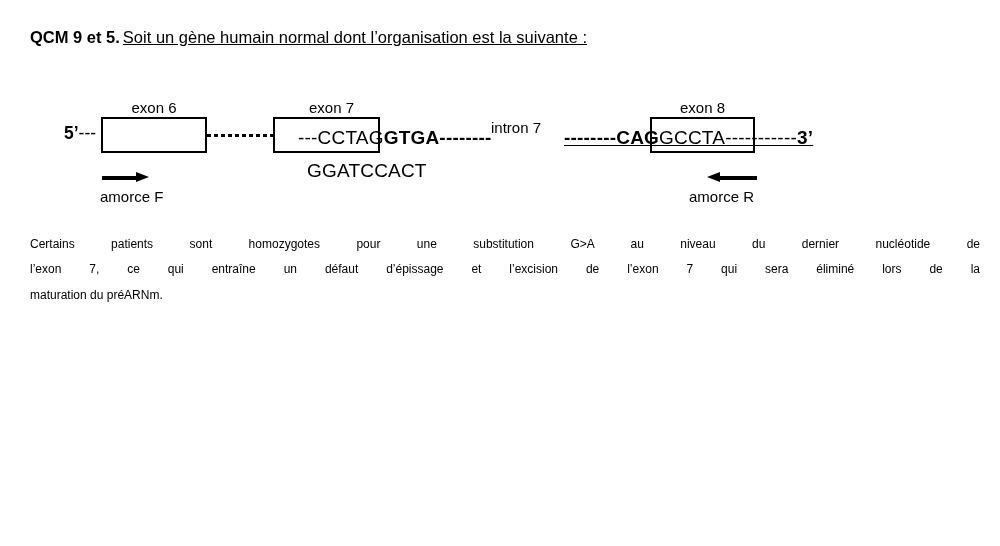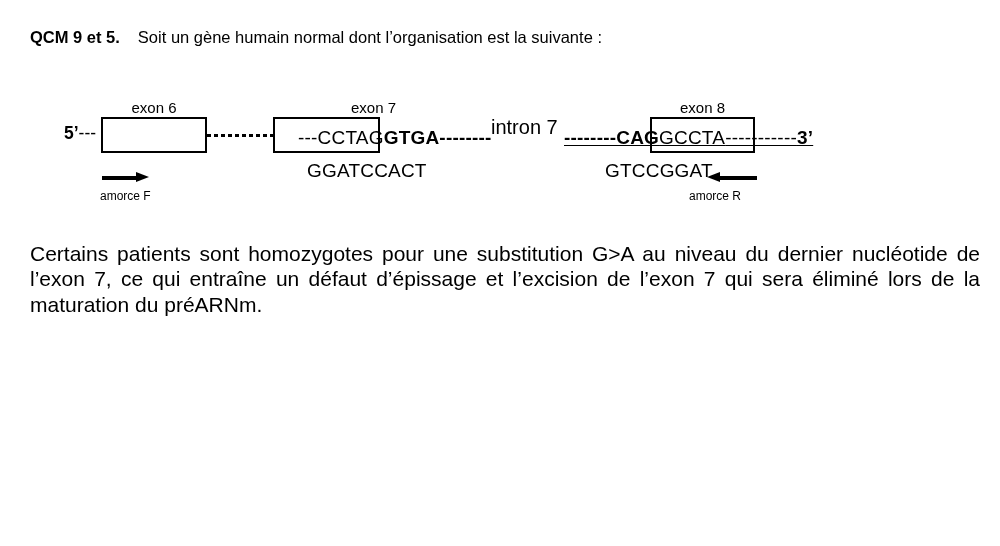--- a/index.html
+++ b/index.html
@@ -13,21 +13,21 @@
     color: #000000;
     overflow: hidden;
   }
   .abs { position: absolute; }
   .title {
     left: 30px; top: 27px;
     font-size: 16.5px; line-height: 20px;
     white-space: nowrap;
   }
   .title .bold { font-weight: bold; }
-  .title .rest { margin-left: 18px; }
+  .title .rest { margin-left: 3px; text-decoration: underline; }
 
   
   .exon-label {
     font-size: 15px; line-height: 16px;
     text-align: center;
   }
   .exon-box {
     border: 2px solid #000;
     background: transparent;
     height: 36px;
@@ -40,40 +40,40 @@
   .dashline {
     height: 2.5px;
     background: repeating-linear-gradient(90deg, #000 0 4px, transparent 4px 7px);
   }
   .seq {
     font-size: 19px; line-height: 21px;
     white-space: nowrap;
     letter-spacing: 0.2px;
   }
   .seq .b { font-weight: bold; }
-  .intron-label { font-size: 20px; line-height: 17px; }
-  .primer-label { font-size: 12px; line-height: 17px; }
+  .intron-label { font-size: 15px; line-height: 17px; }
+  .primer-label { font-size: 15px; line-height: 17px; }
   .shaft { height: 3.5px; background: #000; }
   .head-right {
     width: 0; height: 0;
     border-left: 13px solid #000;
     border-top: 5.5px solid transparent;
     border-bottom: 5.5px solid transparent;
   }
   .head-left {
     width: 0; height: 0;
     border-right: 13px solid #000;
     border-top: 5.5px solid transparent;
     border-bottom: 5.5px solid transparent;
   }
 
   
   .para {
-    left: 30px; top: 241px; width: 950px;
-    font-size: 21px; line-height: 25.3px;
+    left: 30px; top: 232px; width: 950px;
+    font-size: 12px; line-height: 25.3px;
   }
   .para .just { text-align: justify; text-align-last: justify; }
 </style>
 </head>
 <body>
 
 <div class="page">
 
   <div class="abs title">
     <span class="bold">QCM 9 et 5.</span><span class="rest">Soit un gène humain normal dont l’organisation est la suivante :</span>
@@ -83,37 +83,36 @@
 
     <div class="abs exon-label" style="left:101px; top:100px; width:106px;">exon 6</div>
     <div class="abs exon-box" style="left:101px; top:117px; width:106px;"></div>
 
     <div class="abs prime" style="left:64px; top:124px;">
       <span class="b">5’</span><span>---</span>
     </div>
 
     <div class="abs dashline" style="left:207px; top:134px; width:66px;"></div>
 
-    <div class="abs exon-label" style="left:289px; top:100px; width:107px;text-align:right;">exon 7</div>
+    <div class="abs exon-label" style="left:278px; top:100px; width:107px;">exon 7</div>
     <div class="abs exon-box" style="left:273px; top:117px; width:107px;"></div>
 
     <div class="abs seq" style="left:298px; top:127px;">
       <span>---CCTAG</span><span class="b">GTGA--------</span>
     </div>
     <div class="abs seq" style="left:307px; top:160px;text-align:right;">GGATCCACT</div>
 
     <div class="abs intron-label" style="left:491px; top:119px;">intron 7</div>
 
     <div class="abs exon-label" style="left:650px; top:100px; width:105px;">exon 8</div>
     <div class="abs exon-box" style="left:650px; top:117px; width:105px;"></div>
 
     <div class="abs seq" style="left:564px; top:127px;text-decoration:underline;">
       <span class="b">--------CAG</span><span>GCCTA</span><span>-----------</span><span class="b">3’</span>
     </div>
-    <div class="abs seq" style="left:605px; top:160px;">GTCCGGAT</div>
 
     <div class="abs shaft" style="left:102px; top:176px; width:35px;"></div>
     <div class="abs head-right" style="left:136px; top:172px;"></div>
     <div class="abs primer-label" style="left:100px; top:188px;">amorce F</div>
 
     <div class="abs head-left" style="left:707px; top:172px;"></div>
     <div class="abs shaft" style="left:719px; top:176px; width:38px;"></div>
     <div class="abs primer-label" style="left:689px; top:188px;">amorce R</div>
 
   </div>

